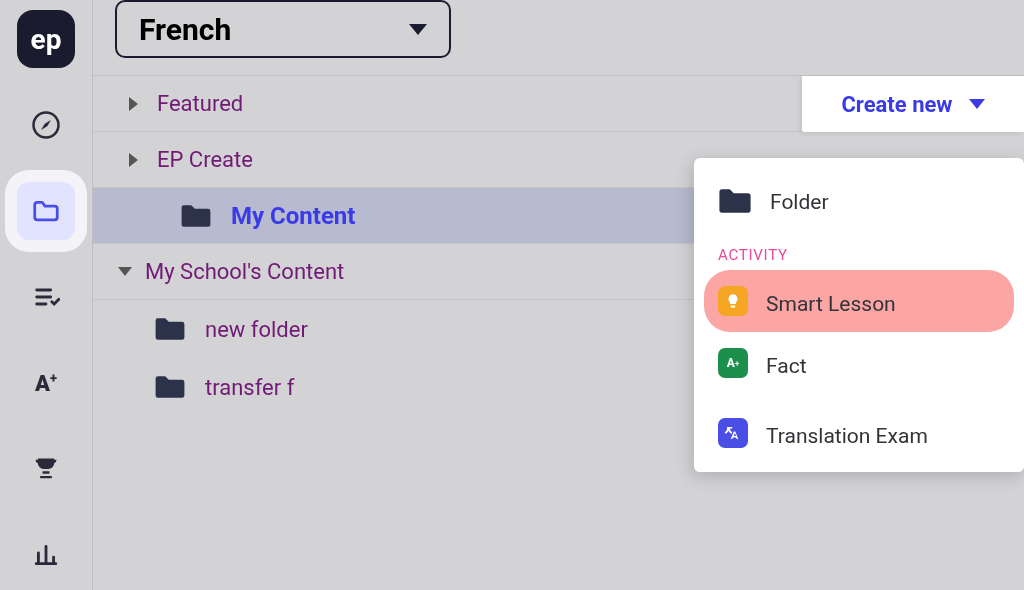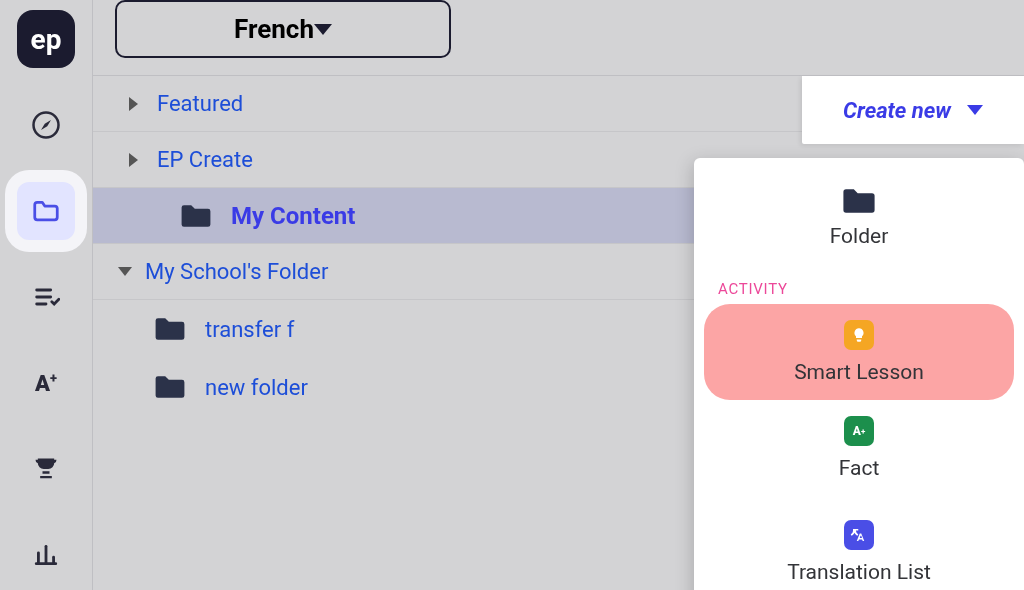--- a/index.html
+++ b/index.html
@@ -10,55 +10,55 @@
     .rail{width:92px;flex:none;background:#d3d3d5;display:flex;flex-direction:column;align-items:center;padding-top:10px;gap:28px;}
     .logo{width:58px;height:58px;border-radius:16px;background:#1b1b2f;color:#fff;display:flex;align-items:center;justify-content:center;font-weight:700;font-size:28px;}
     .rail-icon{width:58px;height:58px;display:flex;align-items:center;justify-content:center;border-radius:14px;color:#2a2a3a;}
     .rail-icon.active{background:#e2e4ff;color:#4a4ee6;box-shadow:0 0 0 12px #f4f4f8;border-radius:12px;}
 
     
     .main{flex:1;display:flex;flex-direction:column;border-left:1px solid #bfbfc3;}
 
     
     .bar{padding:0 22px;height:76px;display:flex;align-items:flex-start;border-bottom:1px solid #bfbfc3;}
-    .subject{min-width:336px;height:58px;border:2.5px solid #1b1b2f;border-radius:10px;display:flex;align-items:center;justify-content:center;padding:0 22px;font-size:26px;font-weight:700;}
+    .subject{min-width:336px;height:58px;border:2.5px solid #1b1b2f;border-radius:10px;display:flex;align-items:center;justify-content:space-between;padding:0 22px;font-size:30px;font-weight:700;}
     .subject .caret{width:0;height:0;border-left:9px solid transparent;border-right:9px solid transparent;border-top:11px solid #1b1b2f;}
 
     
     .tree{position:relative;flex:1;}
 
     .row{display:flex;align-items:center;height:56px;padding-left:30px;border-bottom:1px solid #c6c6c9;font-size:22px;color:#444;}
     .row .chev{width:20px;display:inline-flex;justify-content:center;margin-right:14px;color:#555;}
     .row .chev.right::before{content:"";display:inline-block;border-top:7px solid transparent;border-bottom:7px solid transparent;border-left:9px solid #555;}
     .row .chev.down::before{content:"";display:inline-block;border-left:7px solid transparent;border-right:7px solid transparent;border-top:9px solid #555;}
 
     .row.selected{background:#b8bad0;}
     .row.selected .label{color:#3a3be6;font-weight:700;font-size:24px;}
-    .row .label{color:#1d4ed8;}
+    .row .label{color:#701a75;}
 
     .row .fld{width:30px;height:24px;display:inline-block;margin-right:20px;flex:none;}
     .row.lvl2{padding-left:88px;}
     .row.lvl3{padding-left:62px;border-bottom:none;height:58px;}
 
     .fld svg{width:30px;height:24px;display:block;}
     .fld svg path{fill:#2b3249;}
 
     .row.schools{justify-content:flex-start;padding-left:22px;}
     .row.schools .chev{margin-right:10px;}
     .row.schools .spacer{flex:1;}
     .add-folder{display:flex;align-items:center;gap:14px;margin-right:14px;font-weight:700;color:#2b2b3a;}
     .add-folder .plus{font-size:24px;font-weight:400;}
 
     
-    .create-card{position:absolute;top:0;right:0;width:222px;height:68px;background:#fff;display:flex;align-items:center;justify-content:center;gap:16px;color:#3a3be6;font-weight:700;font-size:22px;border-radius:0 0 0 2px;box-shadow:-2px 2px 4px rgba(0,0,0,.08);font-style:italic;}
+    .create-card{position:absolute;top:0;right:0;width:222px;height:56px;background:#fff;display:flex;align-items:center;justify-content:center;gap:16px;color:#3a3be6;font-weight:700;font-size:22px;border-radius:0 0 0 2px;box-shadow:-2px 2px 4px rgba(0,0,0,.08);}
     .create-card .chev-down{width:0;height:0;border-left:8px solid transparent;border-right:8px solid transparent;border-top:10px solid #3a3be6;}
 
     
     .menu{position:absolute;top:82px;right:0;width:330px;background:#fff;border-radius:6px;box-shadow:-2px 4px 18px rgba(0,0,0,.18);padding:14px 10px 0;overflow:hidden;}
-    .menu-item{display:flex;align-items:center;gap:10px;padding:16px 14px;border-radius:26px;font-size:21px;color:#333438;flex-direction:column;}
+    .menu-item{display:flex;align-items:flex-end;gap:18px;padding:16px 14px;border-radius:26px;font-size:21px;color:#333438;}
     .menu-item.hover{background:#fca5a5;}
     .menu-item.highlight{background:#fff;margin:0 -10px;padding:24px 24px;border-radius:0;}
     .menu-heading{font-size:15px;letter-spacing:.05em;color:#ec4899;padding:16px 14px 6px;}
     .mic{width:30px;height:30px;border-radius:7px;display:inline-flex;align-items:center;justify-content:center;flex:none;}
     .mic svg{width:18px;height:18px;}
     .mic.folder{width:34px;height:26px;border-radius:0;}
     .mic.folder svg{width:34px;height:26px;}
     .mic.folder svg path{fill:#2b3249;}
     .mic.orange{background:#f5a623;}
     .mic.green{background:#1c8f4c;}
@@ -133,44 +133,44 @@
         <span class="fld">
           <svg viewBox="0 0 24 20">
               <path d="M0 3a2 2 0 0 1 2-2h6l3 3h11a2 2 0 0 1 2 2v11a2 2 0 0 1-2 2H2a2 2 0 0 1-2-2V3z" fill="#3a3be6"></path>
             </svg>
         </span>
         <span class="label">My Content</span>
       </div>
 
       <div class="row schools">
         <span class="chev down"></span>
-        <span class="label">My School's Folder</span>
+        <span class="label">My School's Content</span>
         <span class="spacer"></span>
         <span class="add-folder">
           <span class="plus">+</span>
           <span>Add top-level folder</span>
         </span>
       </div>
 
       <div class="row lvl3">
         <span class="fld">
           <svg viewBox="0 0 24 20">
               <path d="M0 3a2 2 0 0 1 2-2h6l3 3h11a2 2 0 0 1 2 2v11a2 2 0 0 1-2 2H2a2 2 0 0 1-2-2V3z"></path>
             </svg>
         </span>
-        <span class="label">transfer f</span>
+        <span class="label">new folder</span>
       </div>
 
       <div class="row lvl3">
         <span class="fld">
           <svg viewBox="0 0 24 20">
               <path d="M0 3a2 2 0 0 1 2-2h6l3 3h11a2 2 0 0 1 2 2v11a2 2 0 0 1-2 2H2a2 2 0 0 1-2-2V3z"></path>
             </svg>
         </span>
-        <span class="label">new folder</span>
+        <span class="label">transfer f</span>
       </div>
 
       <div class="create-card">
         <span>Create new</span>
         <span class="chev-down"></span>
       </div>
 
       <div class="menu">
         <div class="menu-item">
           <span class="mic folder">
@@ -192,19 +192,19 @@
         <div class="menu-item">
           <span class="mic green" style="color:#fff;font-size:12px;font-weight:800;">A<sup style="font-size:8px;">+</sup></span>
           <span>Fact</span>
         </div>
         <div class="menu-item highlight">
           <span class="mic indigo">
             <svg viewBox="0 0 24 24" fill="#fff">
                 <path d="M4 4h7v2H8c0 2 1 4 3 5l-1 2c-2-1-3-2-4-4-1 2-2 3-4 4l-1-2c2-1 3-3 3-5H4V4zm9 6h2l4 10h-2l-1-2h-4l-1 2h-2l4-10zm1 3-1 3h3l-1-3h-1z"></path>
               </svg>
           </span>
-          <span>Translation List</span>
+          <span>Translation Exam</span>
         </div>
       </div>
 
     </div>
   </div>
 </div>
 
 </body></html>

